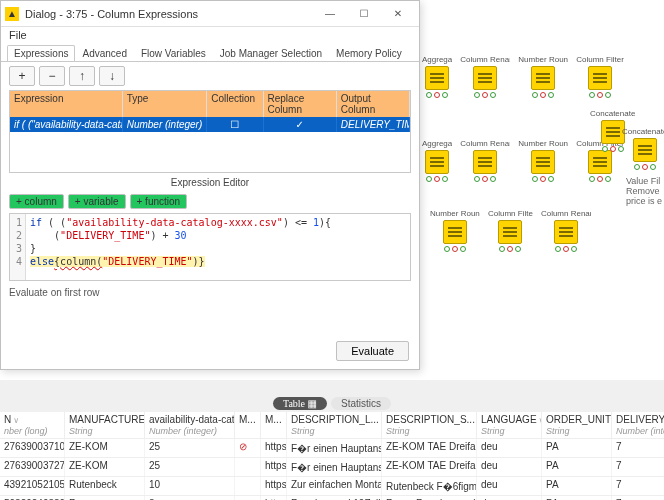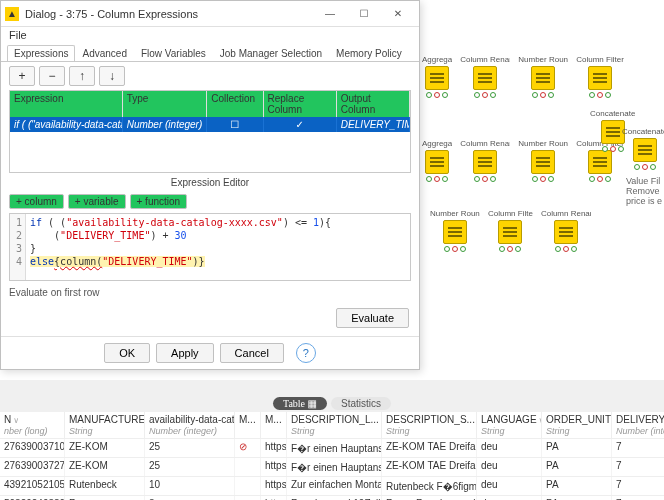--- a/index.html
+++ b/index.html
@@ -144,21 +144,21 @@
   .grid-wrap { padding: 0 8px; }
   .grid {
     border: 1px solid #c9c9c9;
     font-size: 10px;
   }
   .grid-head, .grid-row {
     display: grid;
     grid-template-columns: 2fr 1.5fr 1fr 1.3fr 1.3fr;
   }
   .grid-head div {
-    background: #22c55e;
+    background: #fdba74;
     border-right: 1px solid #ddd;
     padding: 2px 4px;
   }
   .grid-row div {
     background: #0a62c4;
     color: #fff;
     padding: 2px 4px;
     font-style: italic;
     border-right: 1px solid #1a72d4;
     overflow: hidden;
@@ -515,26 +515,20 @@
 <span>}</span>
 <span class="err-line"><span class="kw">else</span><span class="err-tok">{column(</span><span class="str">"DELIVERY_TIME"</span><span>)}</span></span></div>
   </div>
 
   <div class="eval-row">Evaluate on first row</div>
   <div class="flex1"></div>
   <div class="eval-btn-row">
     <button>Evaluate</button>
   </div>
 
-  <div class="buttonbar">
-    <button>OK</button>
-    <button>Apply</button>
-    <button>Cancel</button>
-    <div class="helpbtn">?</div>
-  </div>
 </div>
 
 <div class="tabledock">
   <div class="dock-tabs">
     <div class="docktab active"><span>Table</span> <span>▦</span></div>
     <div class="docktab">Statistics</div>
   </div>
   <div class="datagrid">
     <div class="dg-head">
       <div><span class="col-title">N</span><span class="sort-icon">∨</span><br><span class="col-type">nber (long)</span></div>

